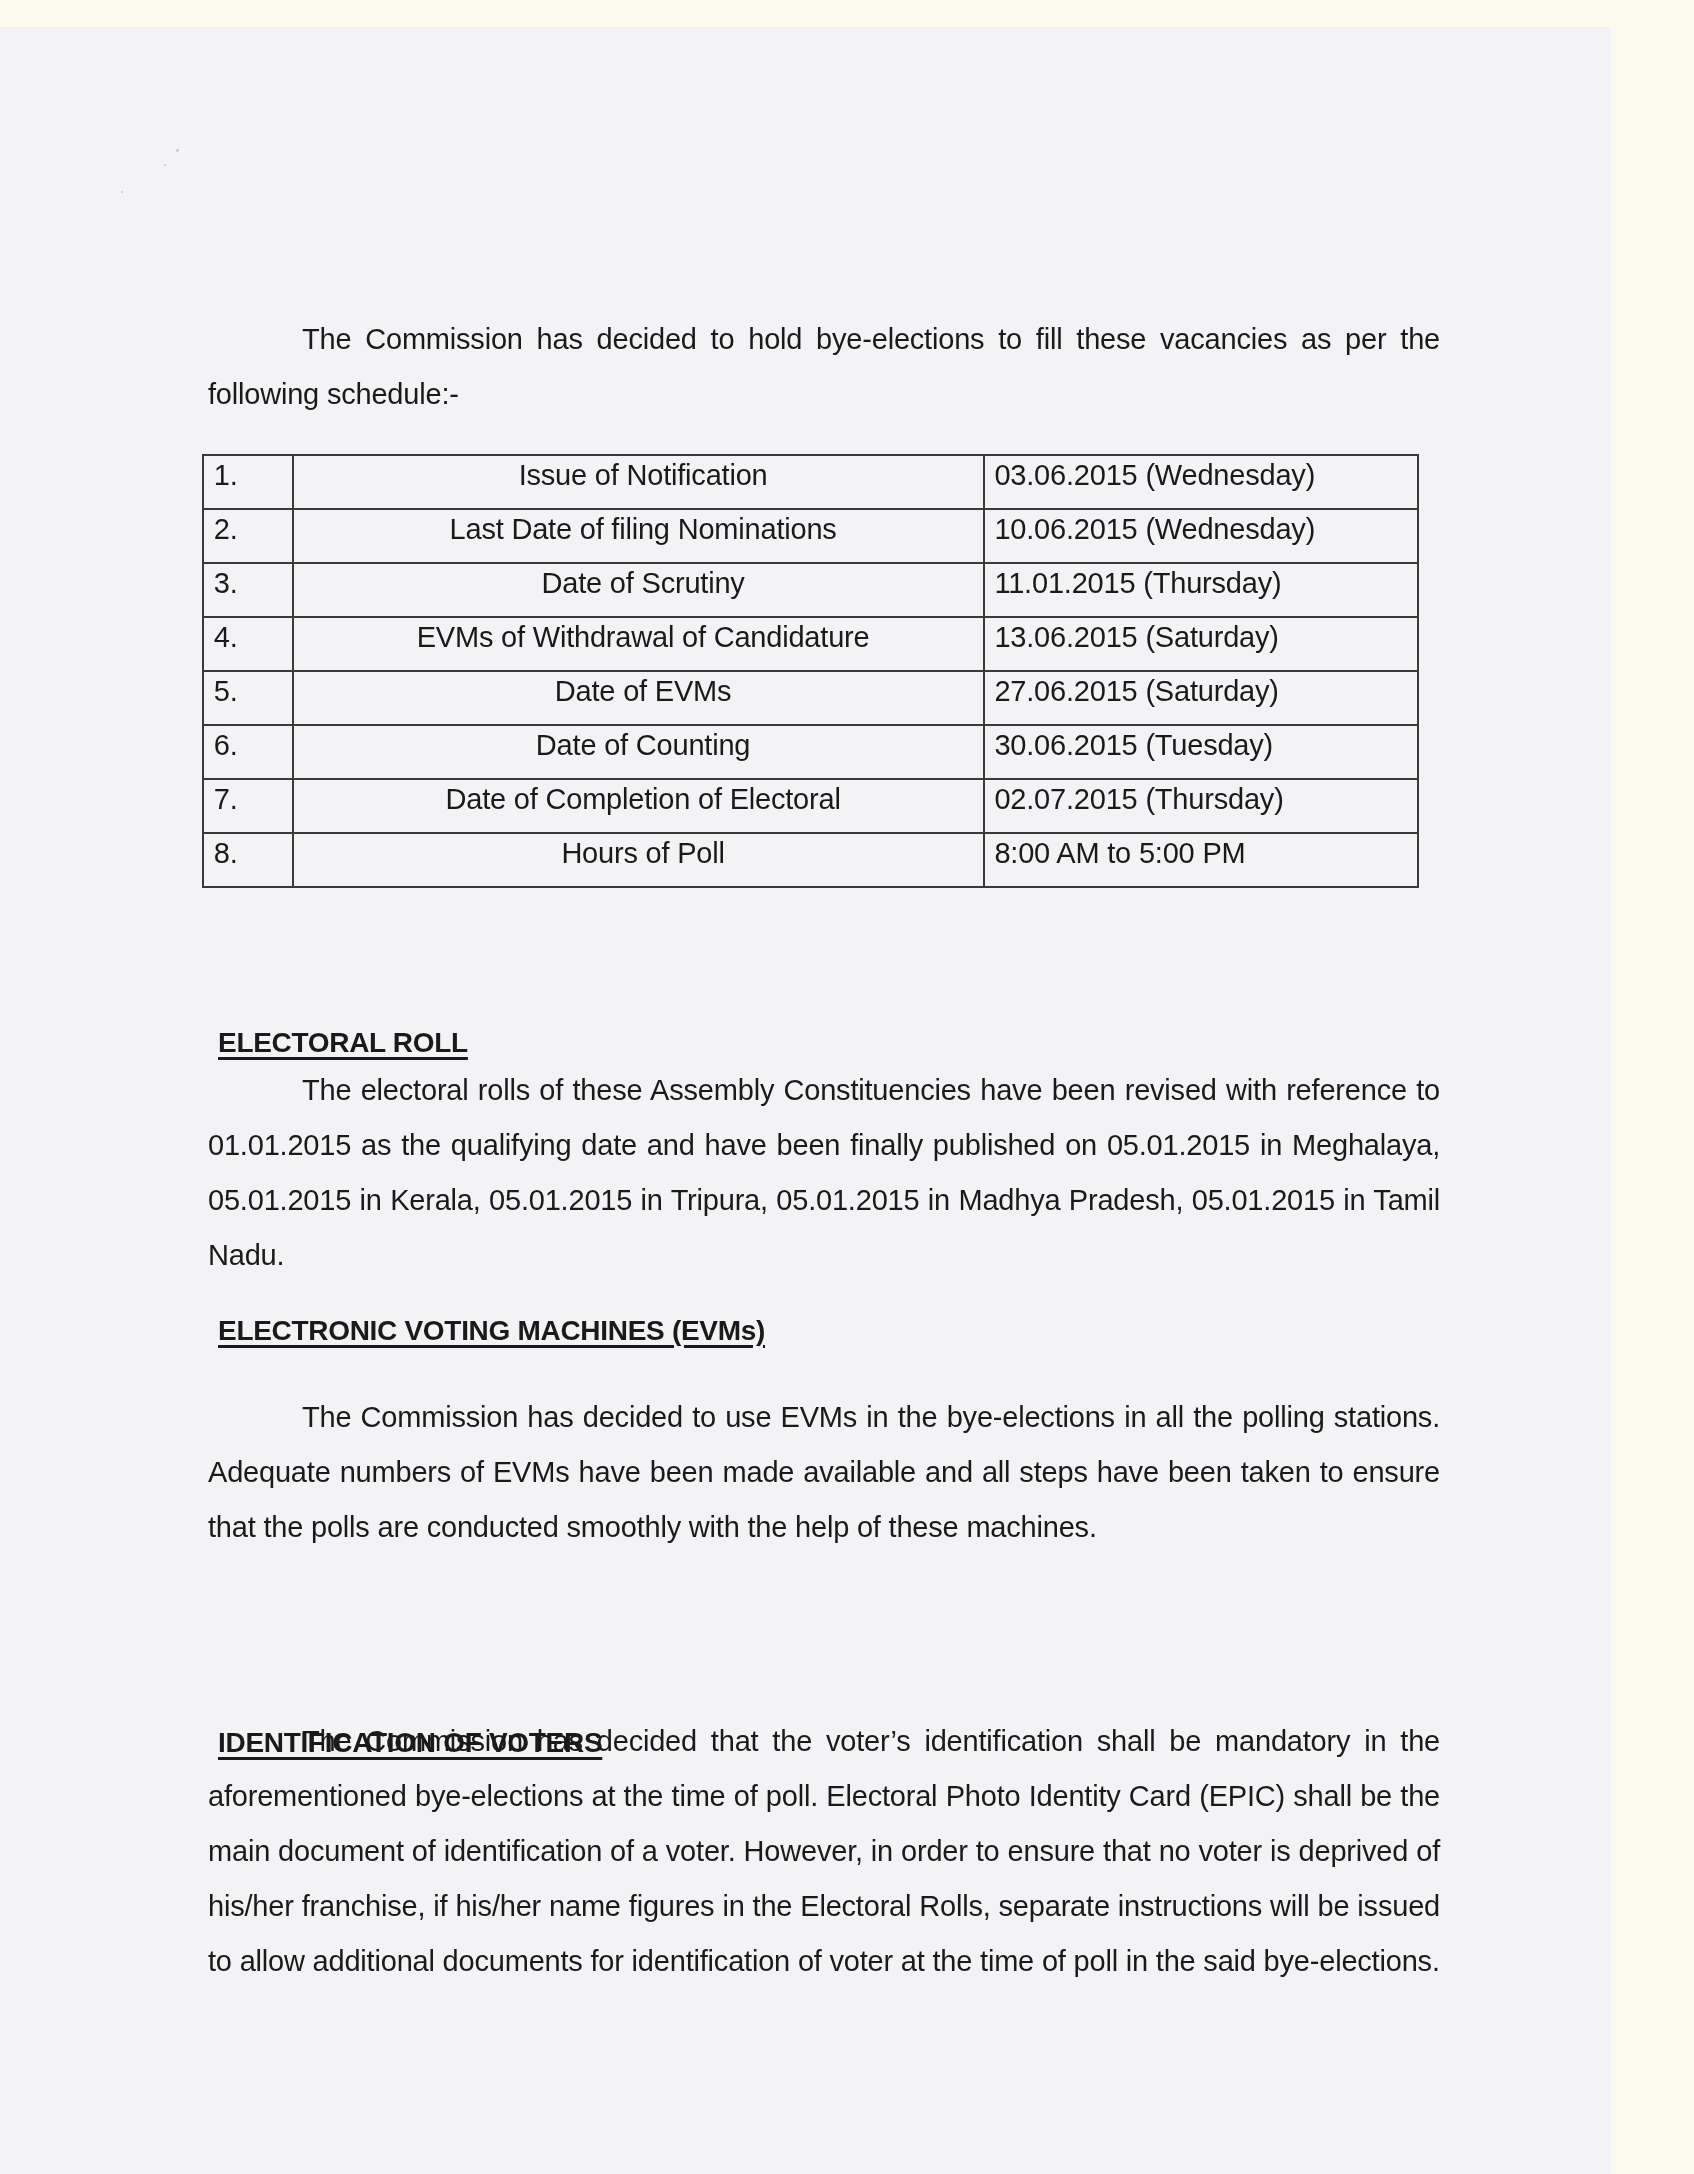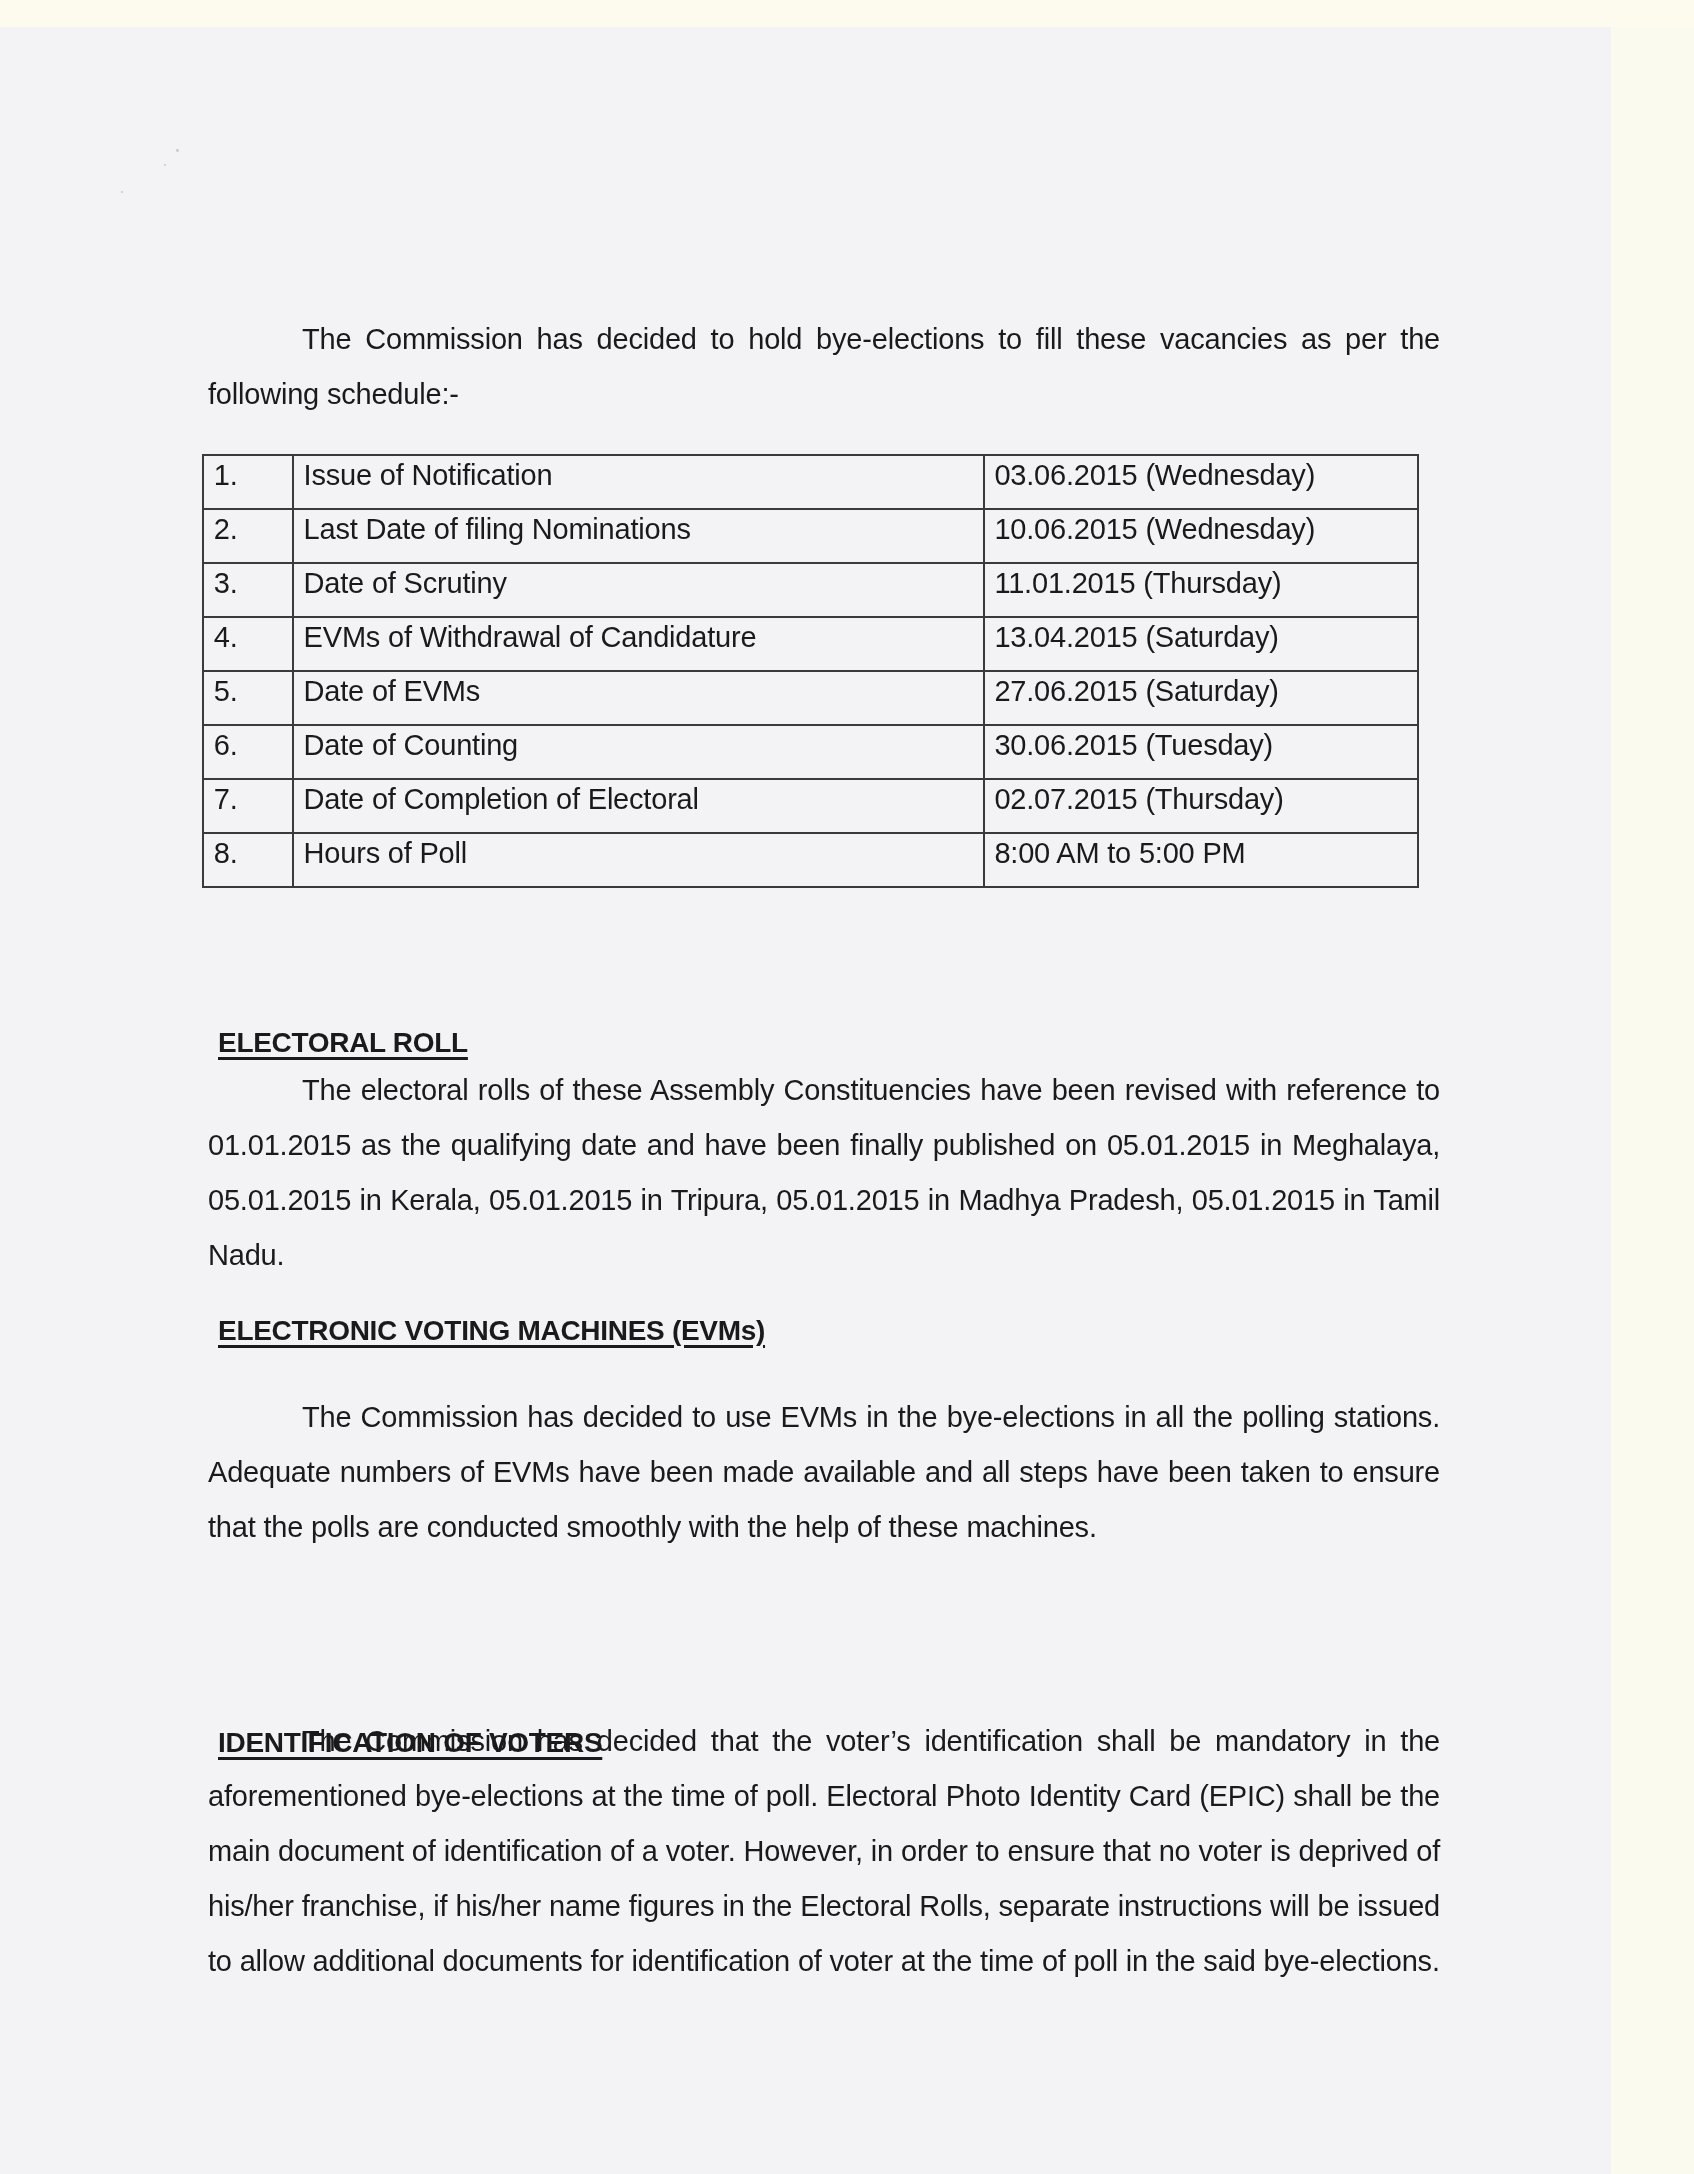--- a/index.html
+++ b/index.html
@@ -31,21 +31,21 @@
   }
   table.schedule {
     position:absolute; left:202px; top:454px; width:1217px;
     border-collapse:collapse; font-size:29px;
   }
   table.schedule td {
     border:2px solid #3a3a3a; height:52px; padding:0 0 0 9.8px;
     vertical-align:top; line-height:39px; letter-spacing:-0.2px;
   }
   td.num { width:78px; }
-  td.item { width:679px; }
+  td.item { width:679px;text-align:center; }
 </style>
 </head>
 <body>
 
 <div class="topstrip"></div>
 <div class="page">
   <div class="speck" style="left:176px;top:122px;"></div>
   <div class="speck" style="left:164px;top:137px;width:2px;height:2px;"></div>
   <div class="speck" style="left:121px;top:164px;width:2px;height:2px;"></div>
 </div>
@@ -66,21 +66,21 @@
         <td>10.06.2015 (Wednesday)</td>
       </tr>
     <tr>
         <td class="num">3.</td>
         <td class="item">Date of Scrutiny</td>
         <td>11.01.2015 (Thursday)</td>
       </tr>
     <tr>
         <td class="num">4.</td>
         <td class="item">EVMs of Withdrawal of Candidature</td>
-        <td>13.04.2015 (Saturday)</td>
+        <td>13.06.2015 (Saturday)</td>
       </tr>
     <tr>
         <td class="num">5.</td>
         <td class="item">Date of EVMs</td>
         <td>27.06.2015 (Saturday)</td>
       </tr>
     <tr>
         <td class="num">6.</td>
         <td class="item">Date of Counting</td>
         <td>30.06.2015 (Tuesday)</td>

